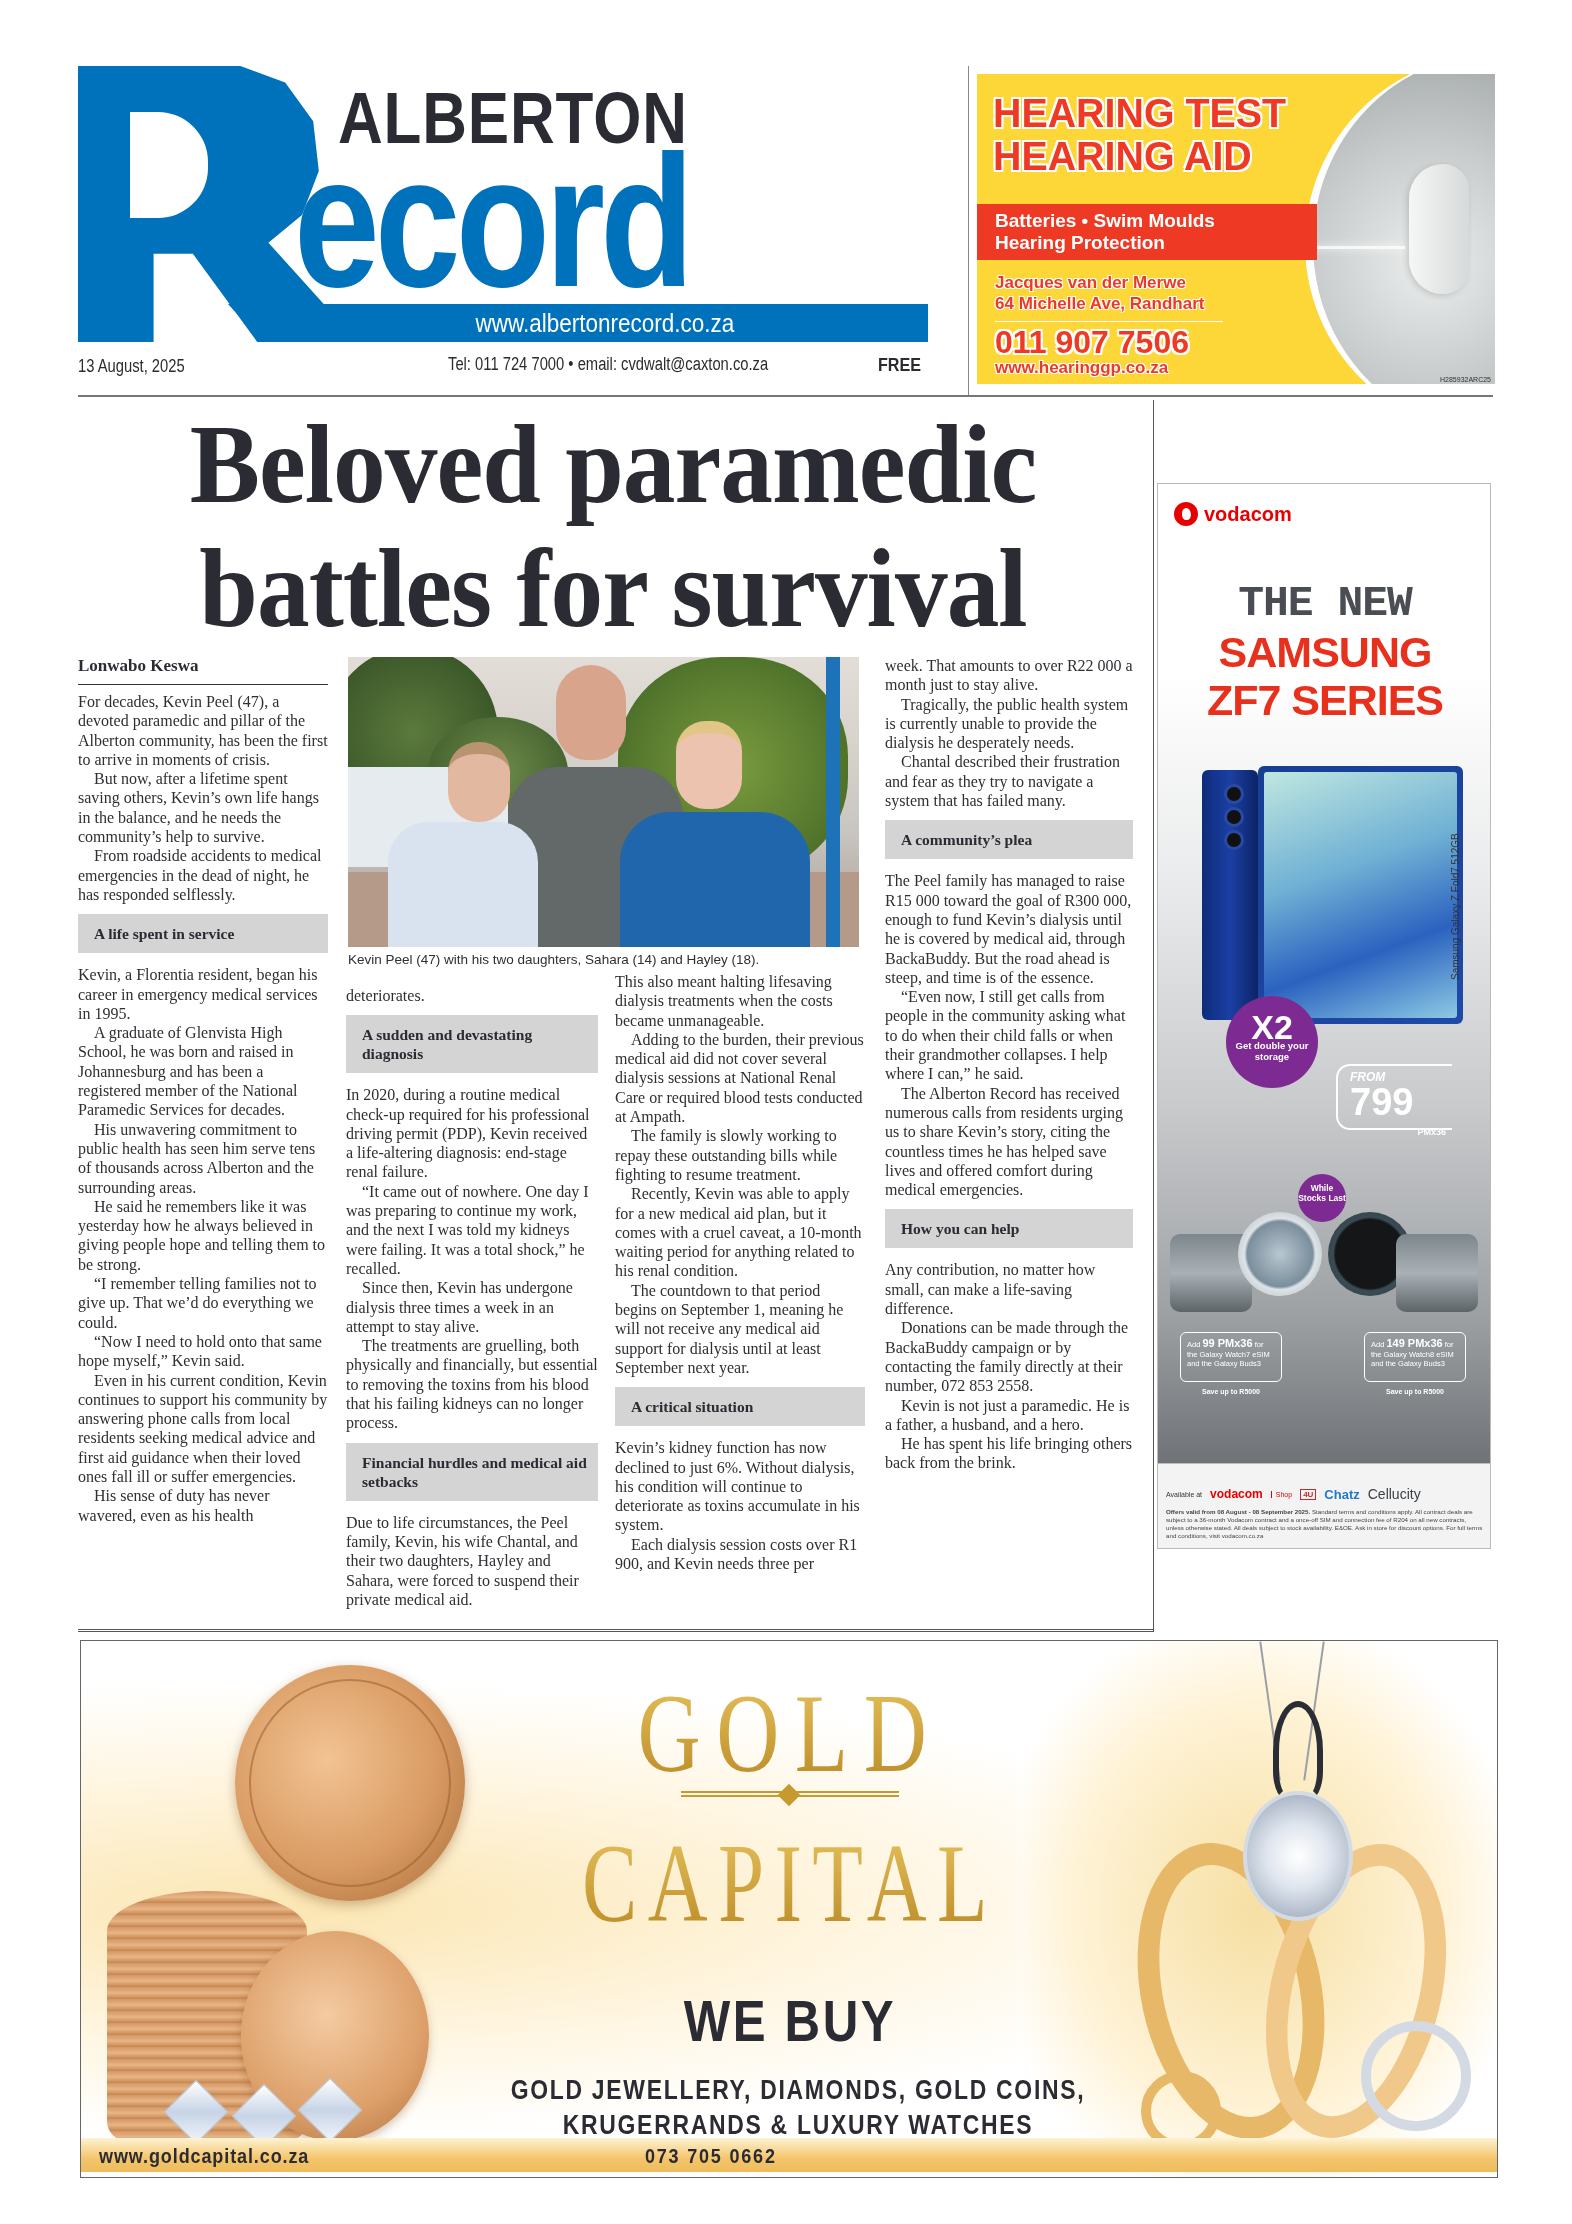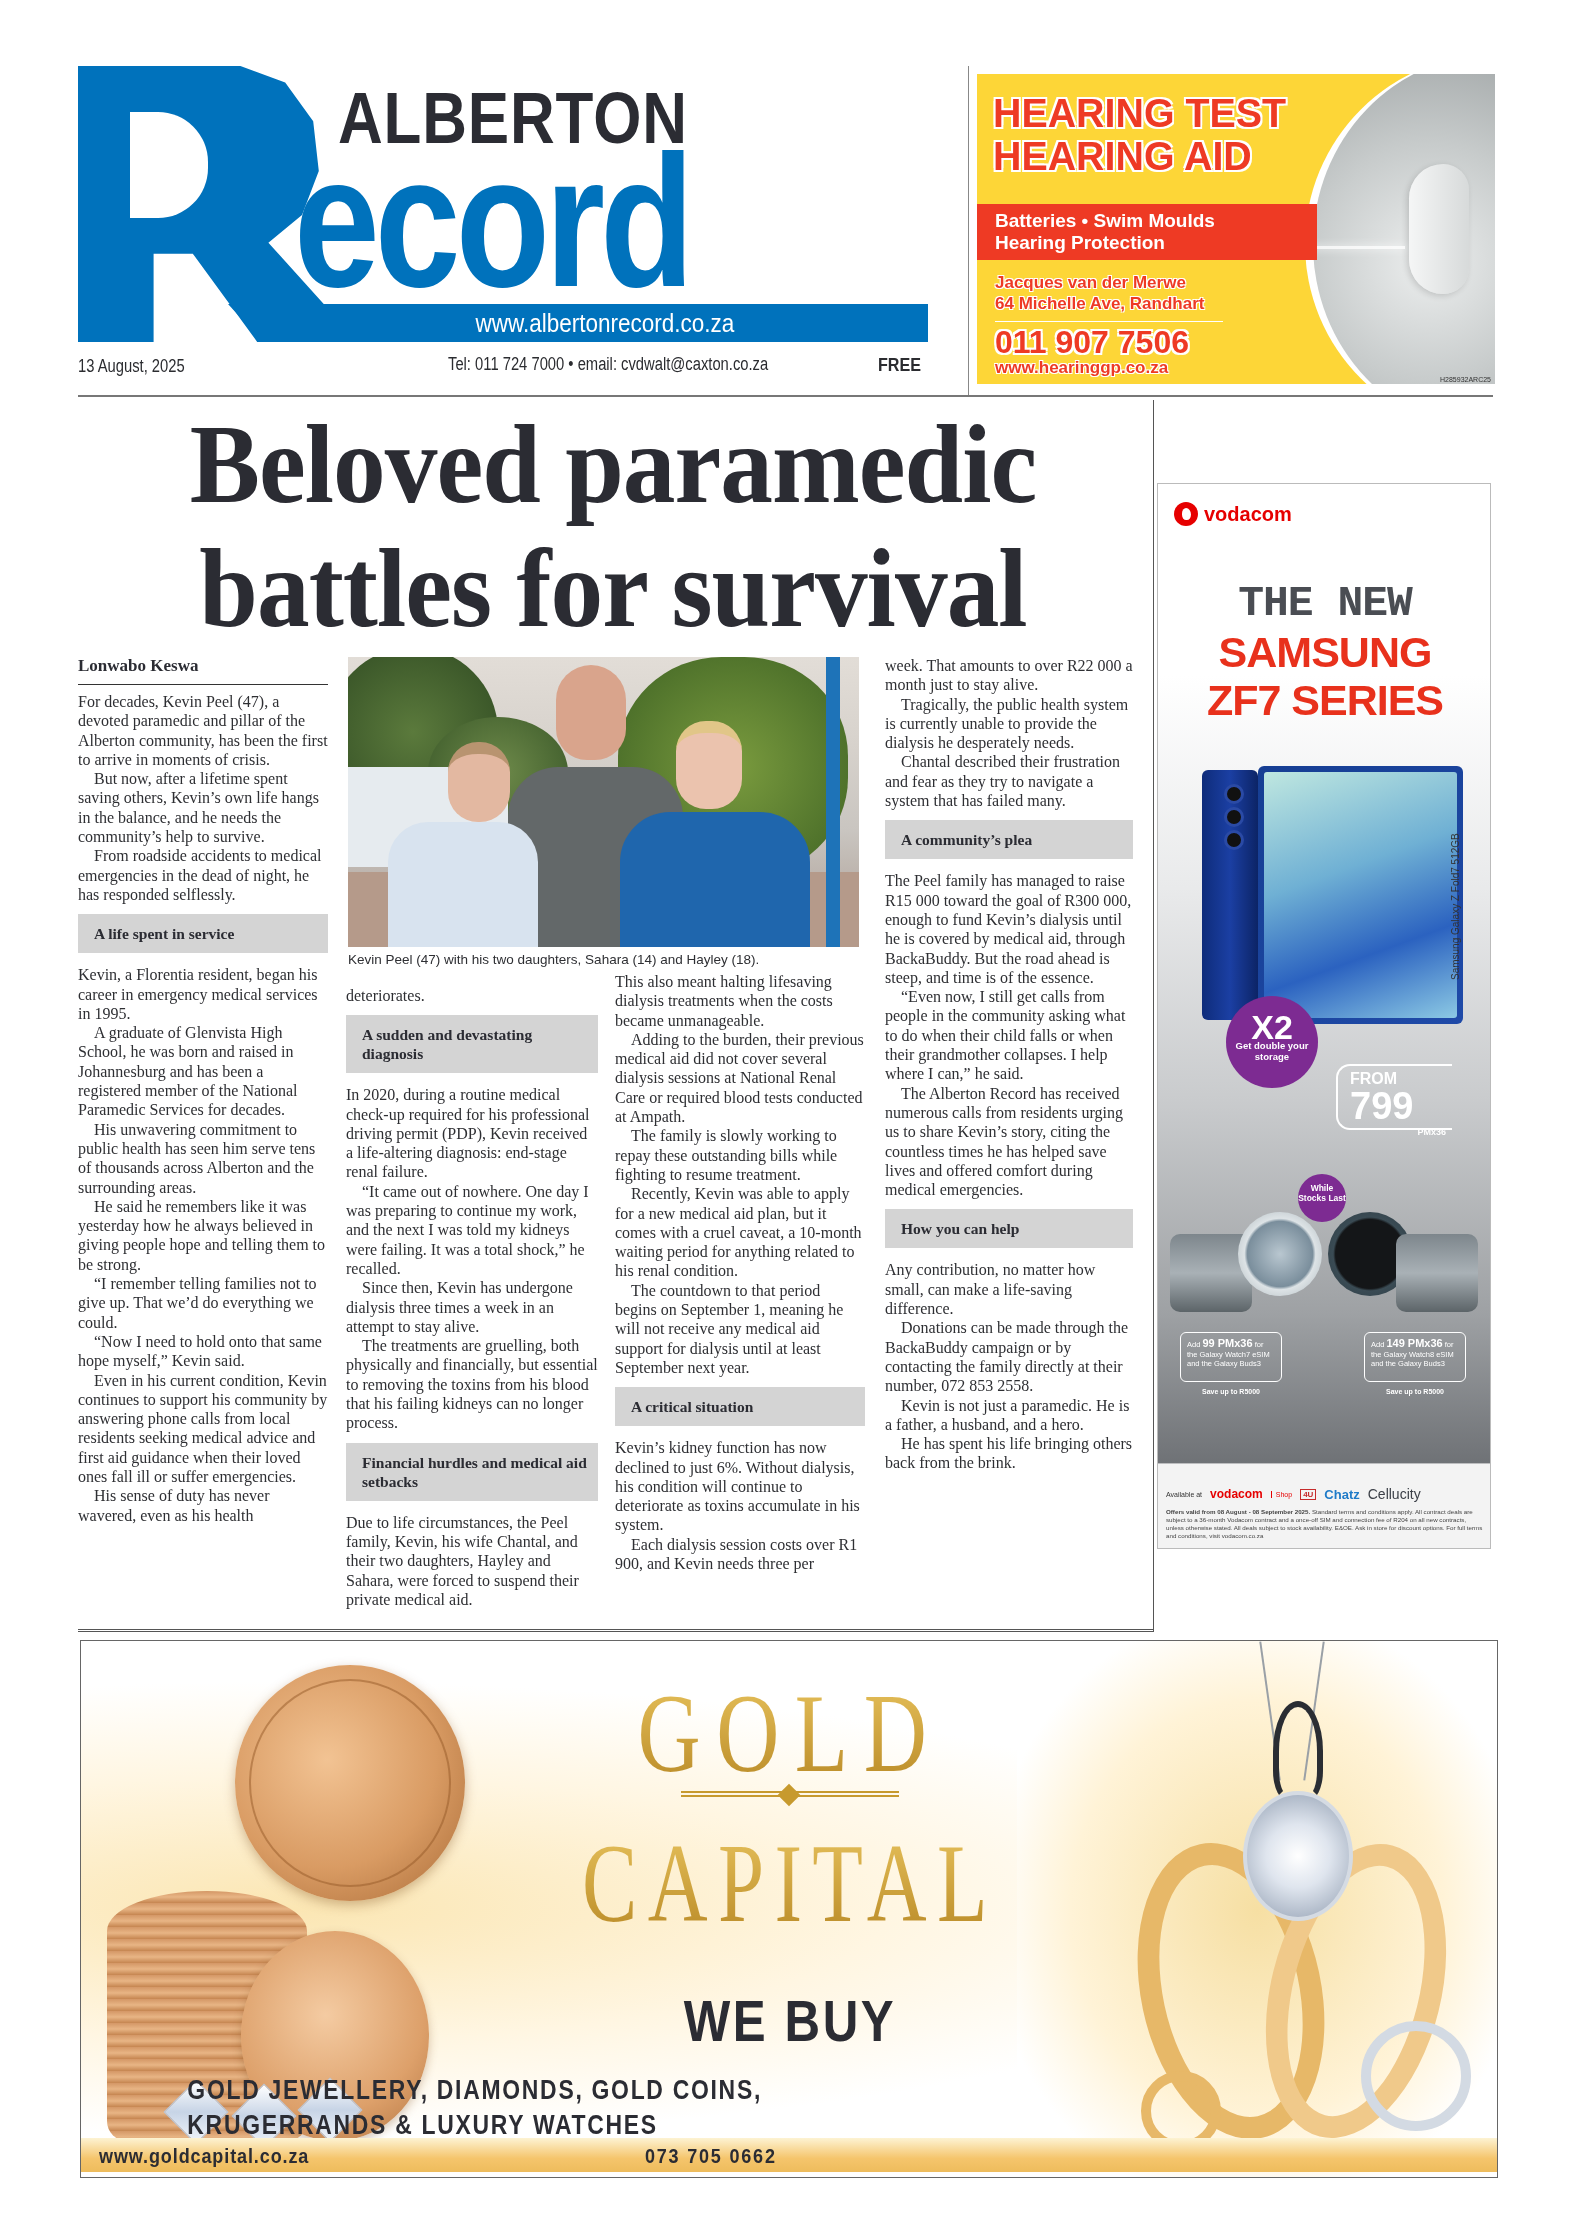--- a/index.html
+++ b/index.html
@@ -116,21 +116,21 @@
   .phone-back { position: absolute; left: 44px; top: 286px; width: 56px; height: 250px; background: linear-gradient(90deg, #0e2c7a, #1b3fa3, #0c2466); border-radius: 6px; }
   .phone-cam { position: absolute; left: 66px; top: 300px; width: 22px; height: 70px; }
   .phone-cam span { display: block; width: 20px; height: 20px; border-radius: 50%; background: #111; border: 3px solid #2a4aa5; margin-bottom: 3px; }
   .phone-front { position: absolute; left: 100px; top: 282px; width: 205px; height: 258px; background: linear-gradient(135deg, #163e93, #1f4aa8); border-radius: 6px; padding: 6px; }
   .phone-screen { width: 100%; height: 100%; background: linear-gradient(160deg, #bfe7e0 0%, #6fb0d4 40%, #2b62c0 70%, #8cc9e4 100%); border-radius: 3px; }
   .phone-label { position: absolute; left: 292px; top: 396px; transform: rotate(-90deg); transform-origin: left top; font-size: 10px; color: #333; white-space: nowrap; margin-top: 100px; }
   .badge-x2 { position: absolute; left: 68px; top: 512px; width: 92px; height: 92px; border-radius: 50%; background: #7d2b92; color: #fff; text-align: center; padding-top: 18px; }
   .badge-x2 .x2 { font-size: 34px; font-weight: bold; line-height: 26px; }
   .badge-x2 .sub { font-size: 9.5px; font-weight: bold; line-height: 11px; }
   .from-box { position: absolute; left: 178px; top: 580px; width: 116px; height: 66px; border: 2px solid #fff; border-right: none; border-radius: 14px 0 0 14px; color: #fff; padding: 4px 0 0 12px; }
-  .from-box .from { font-size: 16px; font-weight: bold; }
+  .from-box .from { font-size: 12px; font-weight: bold; font-style: italic; }
   .from-box .price { font-size: 38px; font-weight: bold; line-height: 36px; }
   .from-box .pm { position: absolute; right: 6px; bottom: -9px; font-size: 9px; font-weight: bold; }
   .badge-stock { position: absolute; left: 140px; top: 690px; width: 48px; height: 48px; border-radius: 50%; background: #7d2b92; color: #fff; text-align: center; font-size: 8.5px; font-weight: bold; line-height: 10px; padding-top: 9px; }
   .product { position: absolute; }
   .buds-l { left: 12px; top: 750px; width: 82px; height: 78px; background: linear-gradient(180deg, #7d868c, #a9b1b6, #5c6468); border-radius: 10px; }
   .watch-l { left: 80px; top: 728px; width: 84px; height: 84px; border-radius: 50%; background: radial-gradient(circle, #b9c7d0 0%, #7a8e9c 55%, #dde3e6 60%, #a8b3b8 100%); }
   .watch-r { left: 170px; top: 728px; width: 84px; height: 84px; border-radius: 50%; background: radial-gradient(circle, #141618 0%, #141618 58%, #3a4b54 62%, #2c3b43 100%); }
   .buds-r { left: 238px; top: 750px; width: 82px; height: 78px; background: linear-gradient(180deg, #7d868c, #a9b1b6, #5c6468); border-radius: 10px; }
   .offer-box { position: absolute; top: 848px; width: 102px; height: 50px; border: 1px solid #fff; border-radius: 6px; color: #fff; font-size: 7.5px; line-height: 9.5px; padding: 6px 6px; }
   .offer-box b { font-size: 11px; }
@@ -159,21 +159,21 @@
   .coin-spring { position: absolute; left: 160px; top: 290px; width: 188px; height: 210px; border-radius: 50%;
     background: radial-gradient(circle at 45% 40%, #f4cba2 0%, #dda06a 60%, #b17340 100%); box-shadow: 0 4px 10px rgba(120,70,20,0.3); }
   .diamond { position: absolute; width: 46px; height: 46px; background: linear-gradient(135deg, #ffffff, #c7d4e6, #f1f5fb); transform: rotate(45deg); border: 1px solid #b9c6d8; }
   .gold-title { position: absolute; left: 0; width: 1418px; text-align: center; font-family: "Liberation Serif", serif; color: #c79a2e;
     background: linear-gradient(180deg, #e7c25c, #b98a26); -webkit-background-clip: text; background-clip: text; -webkit-text-fill-color: transparent; }
   .gold-t1 { top: 36px; font-size: 112px; letter-spacing: 20px; line-height: 1; transform: scaleX(0.78); }
   .gold-t2 { top: 186px; font-size: 112px; letter-spacing: 14px; line-height: 1; transform: scaleX(0.74); }
   .gold-orn { position: absolute; left: 600px; top: 150px; width: 218px; height: 6px; border-top: 2px solid #c79a2e; border-bottom: 2px solid #c79a2e; }
   .gold-orn::after { content: ""; position: absolute; left: 100px; top: -6px; width: 16px; height: 16px; background: #c79a2e; transform: rotate(45deg); }
   .we-buy { position: absolute; left: 0; top: 346px; width: 1418px; text-align: center; font-family: "Liberation Sans", sans-serif; font-weight: bold; font-size: 58px; color: #2b2c33; letter-spacing: 3px; transform: scaleX(0.85); }
-  .buy-list { position: absolute; left: 0; top: 432px; width: 1418px; text-align: left; font-family: "Liberation Sans", sans-serif; font-weight: bold; font-size: 27px; line-height: 35px; color: #2b2c33; letter-spacing: 2px; }
+  .buy-list { position: absolute; left: 8px; top: 432px; width: 1418px; text-align: center; font-family: "Liberation Sans", sans-serif; font-weight: bold; font-size: 27px; line-height: 35px; color: #2b2c33; letter-spacing: 2px; }
   .buy-list span { display: block; transform: scaleX(0.85); }
   .gold-footer { position: absolute; left: 0; top: 497px; width: 1418px; height: 34px; background: linear-gradient(180deg, #fdf3d3 0%, #f5c56c 60%, #eebc5c 100%); }
   .gold-web { position: absolute; left: 18px; top: 504px; font-family: "Liberation Sans", sans-serif; font-weight: bold; font-size: 20px; color: #2b2c33; letter-spacing: 1px; transform: scaleX(0.9); transform-origin: left; }
   .gold-phone { position: absolute; left: 564px; top: 504px; font-family: "Liberation Sans", sans-serif; font-weight: bold; font-size: 20px; color: #2b2c33; letter-spacing: 2px; transform: scaleX(0.9); transform-origin: left; }
   .jewel-ring { position: absolute; border-radius: 50%; border: 22px solid #e7b868; }
   .pendant-chain { position: absolute; left: 1188px; top: 0; width: 2px; height: 140px; background: #9aa0a6; transform: rotate(-8deg); }
   .pendant-chain2 { position: absolute; left: 1232px; top: 0; width: 2px; height: 140px; background: #9aa0a6; transform: rotate(8deg); }
   .pendant { position: absolute; left: 1162px; top: 150px; width: 110px; height: 130px; border-radius: 50%; background: radial-gradient(circle, #ffffff 0%, #dfe5ee 40%, #a9b4c4 80%, #e8ecf2 100%); border: 4px solid #d5dbe3; }
   .pendant-loop { position: absolute; left: 1192px; top: 60px; width: 50px; height: 100px; border: 6px solid #2a2d33; border-radius: 50% 50% 30% 30%; border-bottom-color: transparent; }
 </style>

